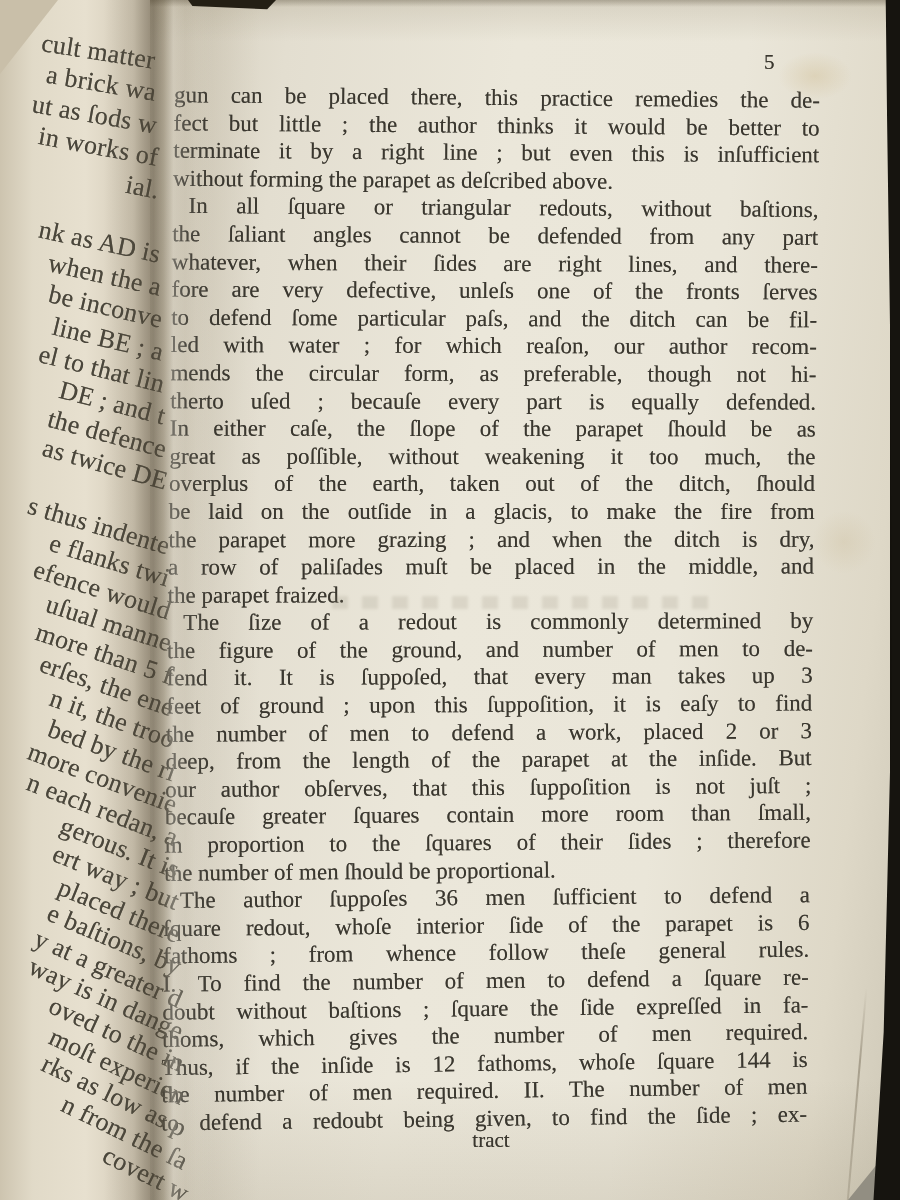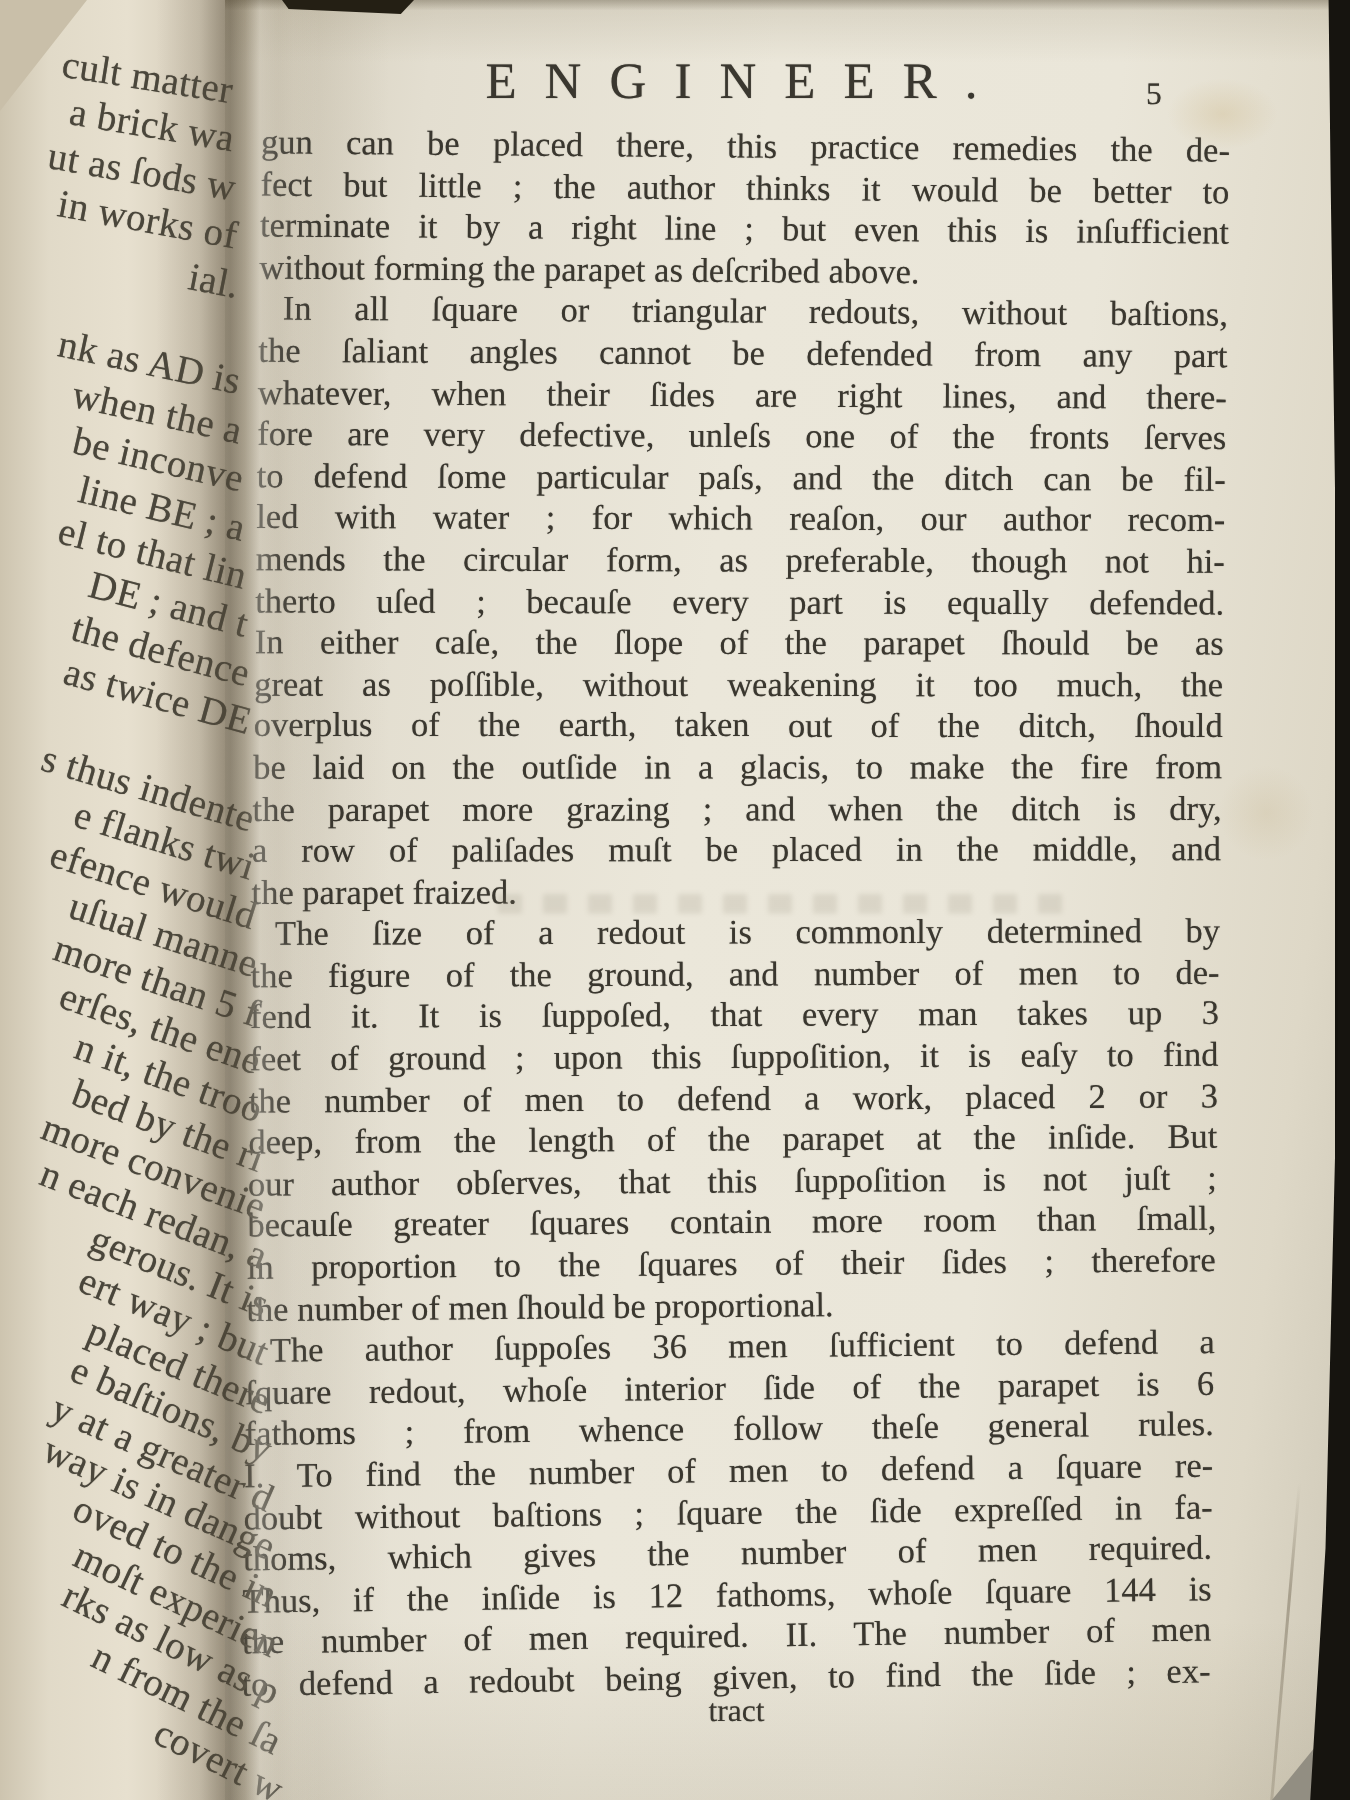--- a/index.html
+++ b/index.html
@@ -154,21 +154,20 @@
       <div class="frag" style="top: 985.6px; left: -48.9px; transform: rotate(23.5deg);">y at a greater d</div>
       <div class="frag" style="top: 1018px; left: -48px; transform: rotate(24deg);">way is in dange</div>
       <div class="frag" style="top: 1050.4px; left: -47.1px; transform: rotate(24.5deg);">oved to the in</div>
       <div class="frag" style="top: 1082.8px; left: -46.2px; transform: rotate(25deg);">moſt experien</div>
       <div class="frag" style="top: 1115.2px; left: -45.3px; transform: rotate(25.5deg);">rks as low as p</div>
       <div class="frag" style="top: 1147.6px; left: -44.4px; transform: rotate(26deg);">n from the ſa</div>
       <div class="frag" style="top: 1180px; left: -43.5px; transform: rotate(26.5deg);">covert w</div>
     </div>
 
   <div class="right-page">
-    <div class="running-head">ENGINEER.</div>
     <div class="page-number">5</div>
     <div id="main-text">
         <div class="tline" style="transform: translateX(0px) rotate(0.5deg);">gun can be placed there, this practice remedies the de-</div>
         <div class="tline" style="transform: translateX(-0.35px) rotate(0.464865deg);">fect but little ; the author thinks it would be better to</div>
         <div class="tline" style="transform: translateX(-0.7px) rotate(0.42973deg);">terminate it by a right line ; but even this is inſufficient</div>
         <div class="tline endline" style="transform: translateX(-1.05px) rotate(0.394595deg);">without forming the parapet as deſcribed above.</div>
         <div class="tline parastart" style="transform: translateX(-1.4px) rotate(0.359459deg);">In all ſquare or triangular redouts, without baſtions,</div>
         <div class="tline" style="transform: translateX(-1.75px) rotate(0.324324deg);">the ſaliant angles cannot be defended from any part</div>
         <div class="tline" style="transform: translateX(-2.1px) rotate(0.289189deg);">whatever, when their ſides are right lines, and there-</div>
         <div class="tline" style="transform: translateX(-2.45px) rotate(0.254054deg);">fore are very defective, unleſs one of the fronts ſerves</div>

